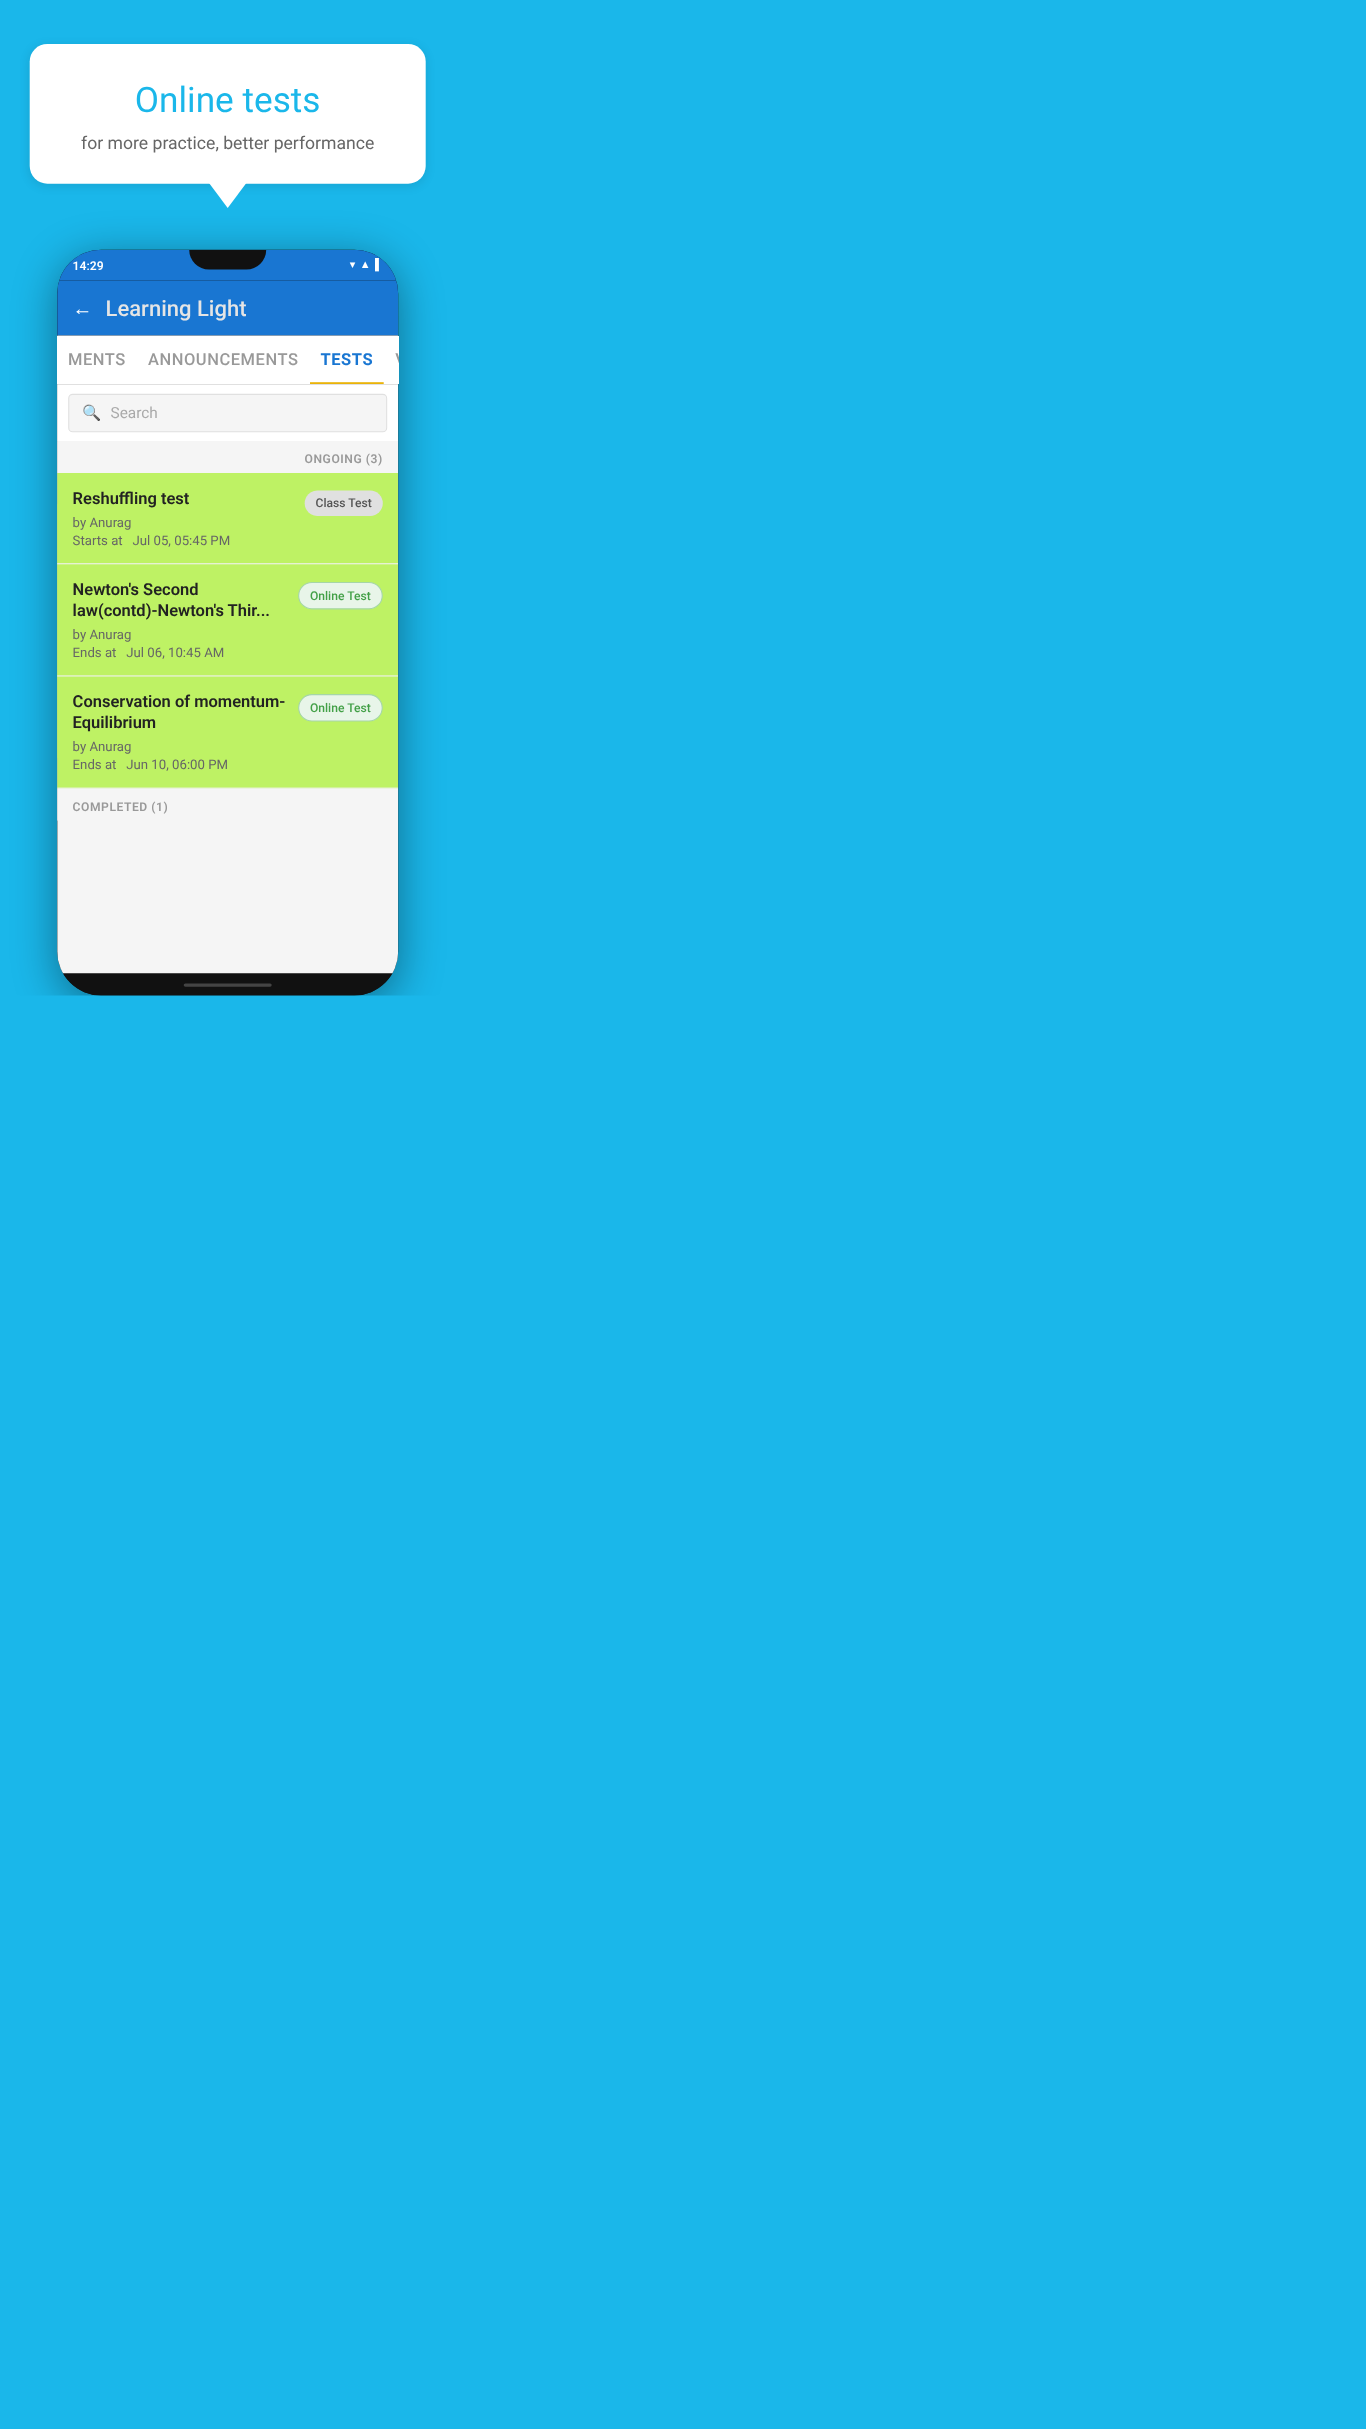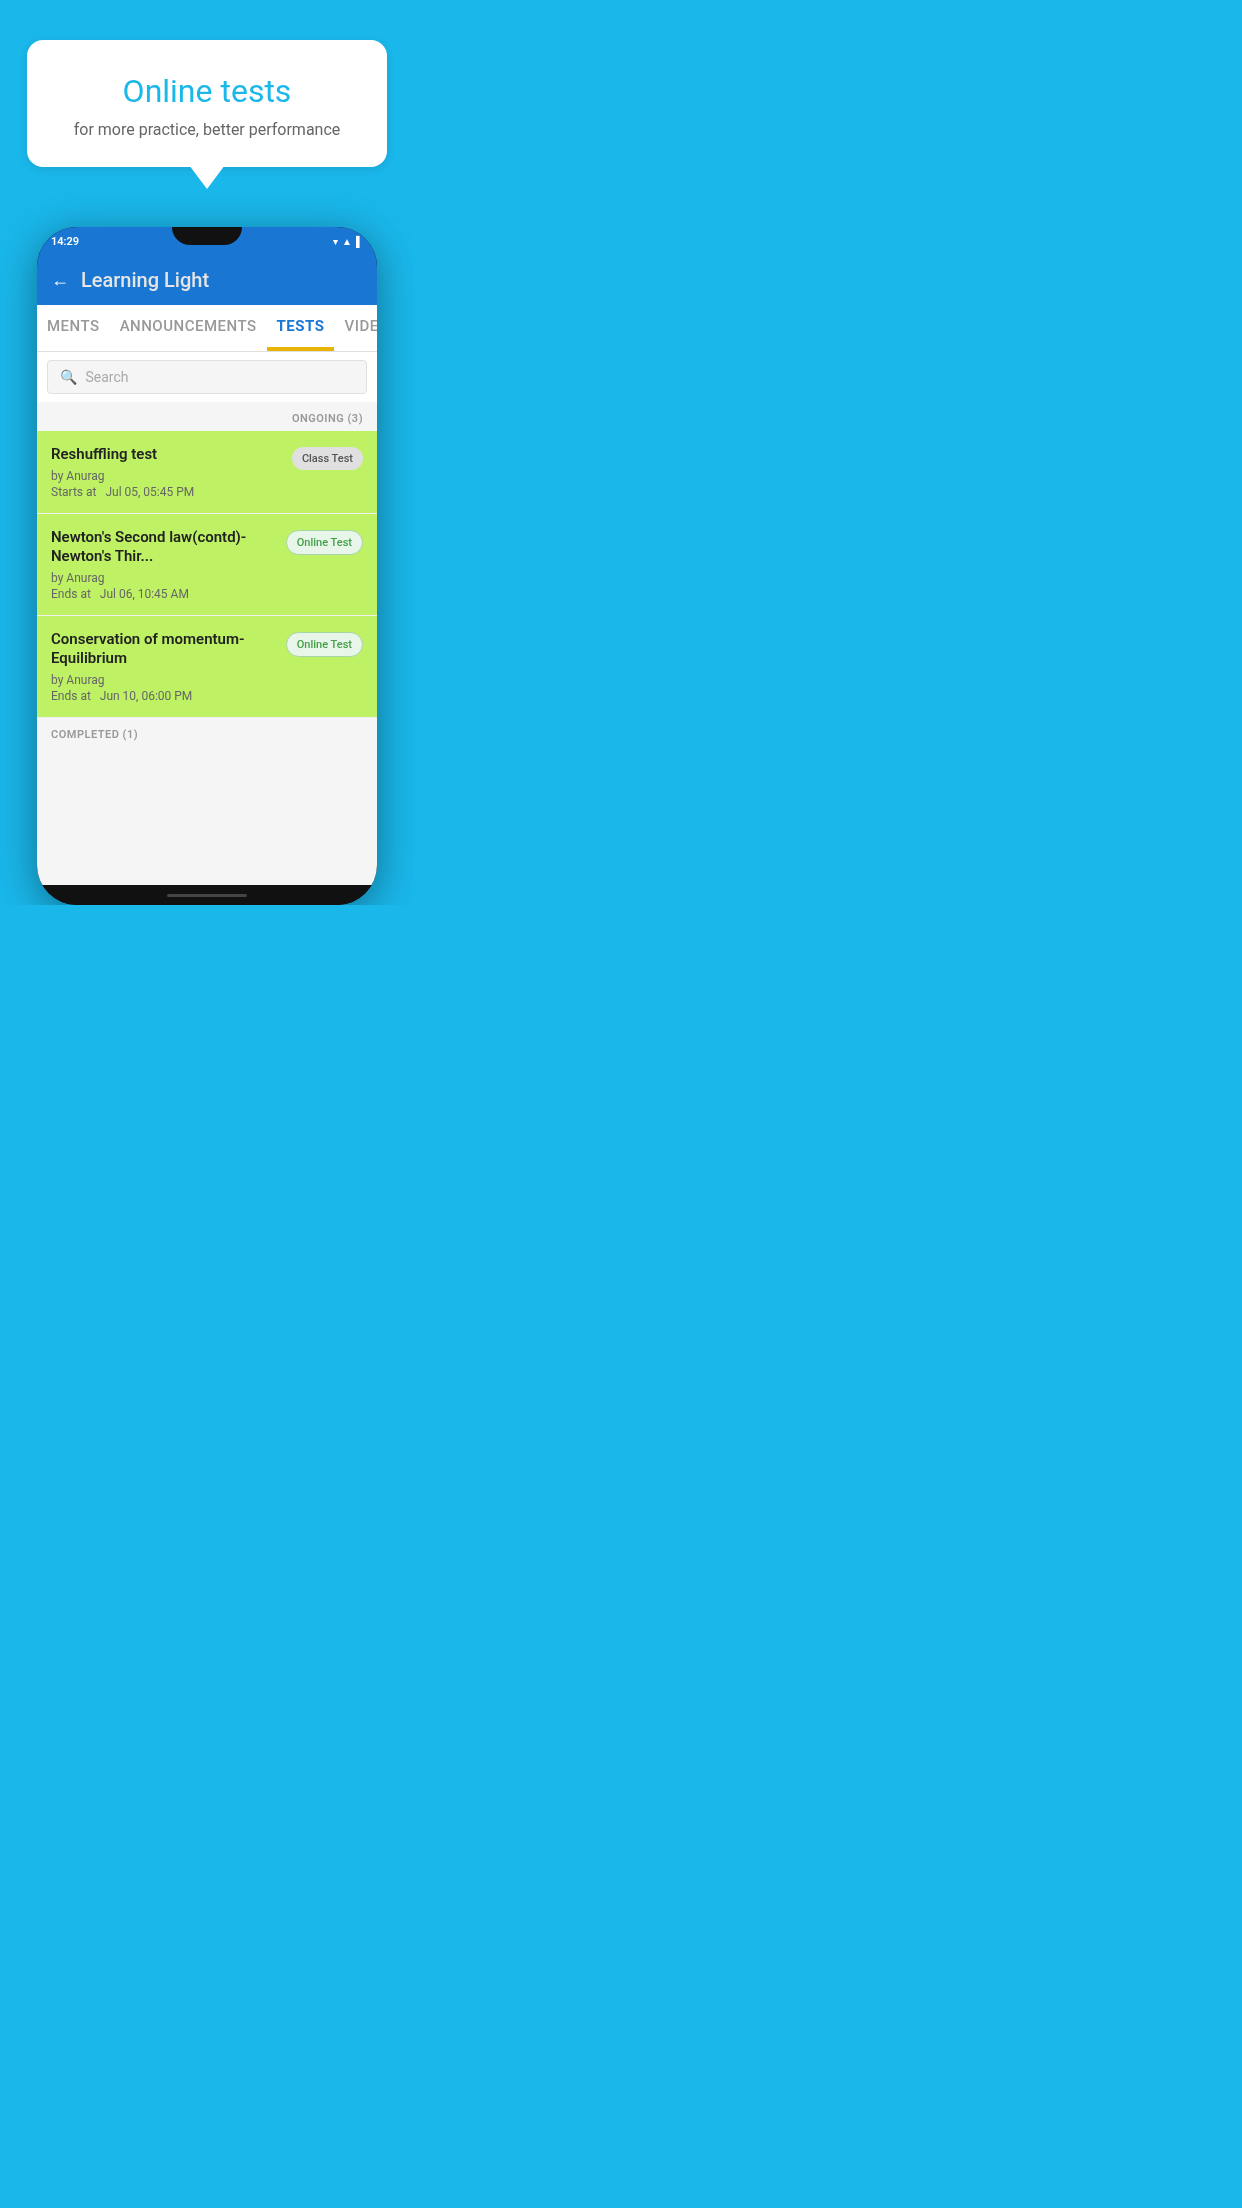--- a/index.html
+++ b/index.html
@@ -66,21 +66,21 @@
     
     .phone-wrapper {
       margin-top: 56px;
       width: 100%;
       display: flex;
       justify-content: center;
       flex: 1;
     }
 
     .phone-frame {
-      width: 340px;
+      width: 310px;
       background: #111;
       border-radius: 40px;
       padding: 0;
       box-shadow: 0 8px 40px rgba(0,0,0,0.4);
       overflow: hidden;
       position: relative;
     }
 
     
     .status-bar {
@@ -165,21 +165,21 @@
       color: #999;
       letter-spacing: 0.5px;
       cursor: pointer;
       white-space: nowrap;
       border-bottom: 2px solid transparent;
       text-align: center;
     }
 
     .tab.active {
       color: #1976d2;
-      border-bottom: 4px solid #eab308;
+      border-bottom: 2px solid #eab308;
       font-weight: 700;
     }
 
     
     .search-container {
       background: white;
       padding: 8px 10px;
     }
 
     .search-bar {

